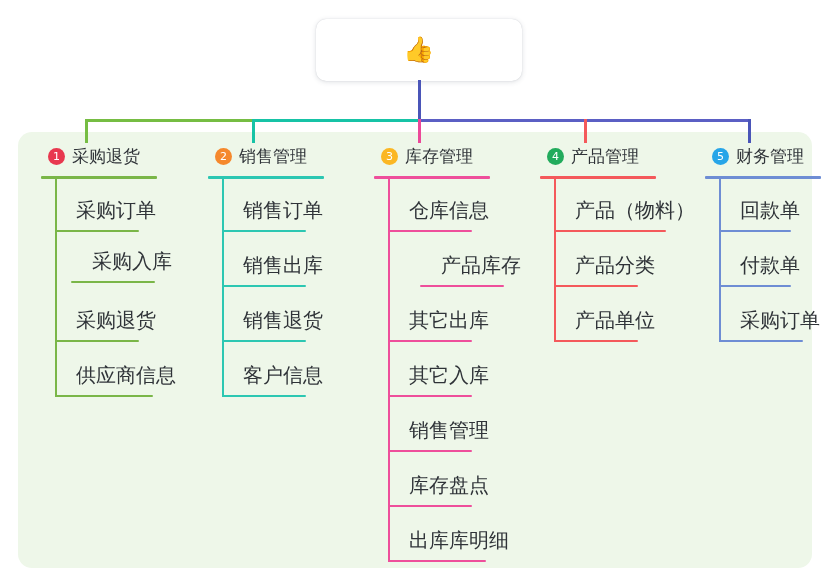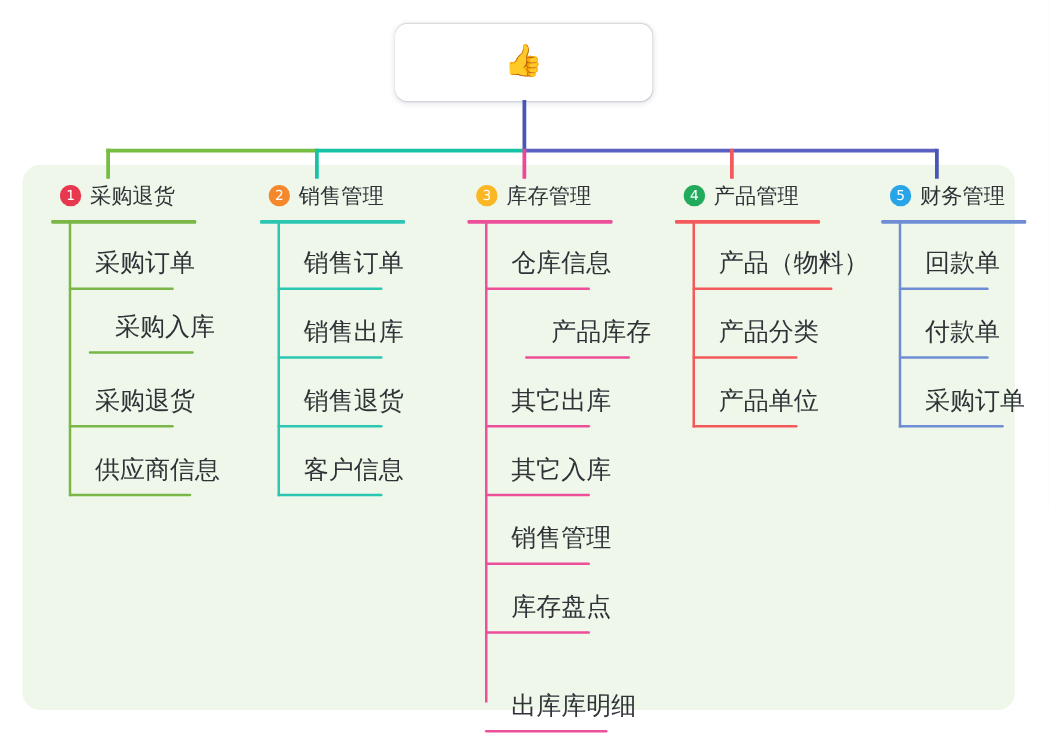--- a/index.html
+++ b/index.html
@@ -224,21 +224,21 @@
           <div class="item-underline" style="width: 84px; background: rgb(238, 79, 155);"></div>
         </div>
         <div class="item" style="top: 253px; width: 84px;">
           <span class="item-label">销售管理</span>
           <div class="item-underline" style="width: 84px; background: rgb(238, 79, 155);"></div>
         </div>
         <div class="item" style="top: 308px; width: 84px;">
           <span class="item-label">库存盘点</span>
           <div class="item-underline" style="width: 84px; background: rgb(238, 79, 155);"></div>
         </div>
-        <div class="item" style="top: 363px; width: 98px; margin-top: 24px;">
+        <div class="item" style="top: 363px; width: 98px;">
           <span class="item-label">出库库明细</span>
           <div class="item-underline" style="width: 98px; background: rgb(238, 79, 155);"></div>
         </div>
       </div>
       <div class="column" style="left: 529px;">
         <div class="col-head">
           <span class="badge" style="background: rgb(34, 171, 92);">4</span>
           <span class="col-title">产品管理</span>
         </div>
         <div class="col-underline" style="width: 116px; background: rgb(244, 89, 91);"></div>

